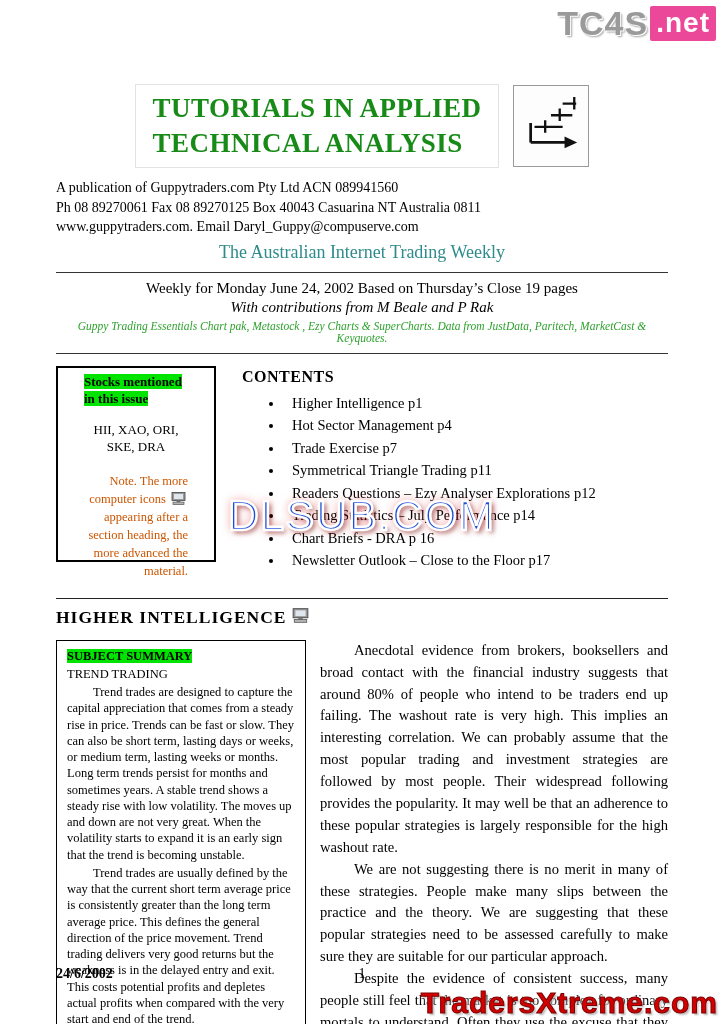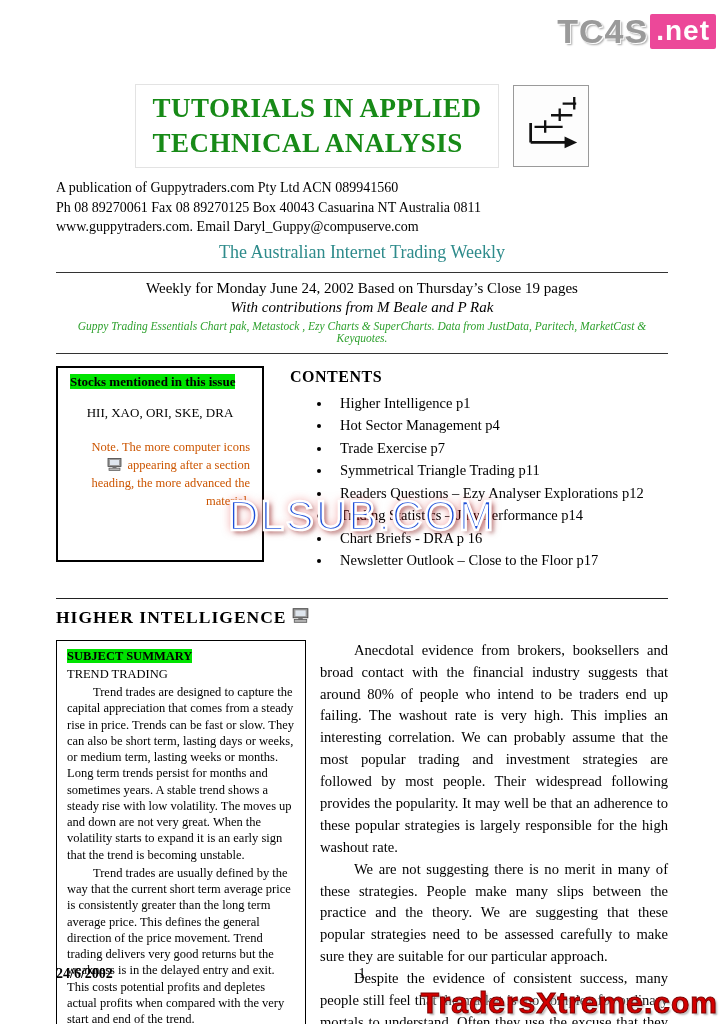--- a/index.html
+++ b/index.html
@@ -7,21 +7,21 @@
   body {
     width: 724px; height: 1024px;
     position: relative; overflow: hidden;
     font-family: "Liberation Serif", serif;
     color: #000;
   }
   .page { padding: 0 56px; position: relative; height: 100%; }
 
   
   .wm-top {
-    position: absolute; top: 12px; right: 8px;
+    position: absolute; top: 4px; right: 8px;
     font-family: "Liberation Sans", sans-serif;
     font-weight: bold; font-size: 34px; letter-spacing: 1px;
     display: flex; align-items: center;
   }
   .wm-top-main {
     color: #9a9a9a;
     text-shadow: 1px 1px 0 #fff, 2px 2px 2px rgba(0,0,0,.35);
   }
   .wm-top-net {
     color: #fff; background: #ec4899; padding: 1px 6px 2px;
@@ -64,22 +64,22 @@
 
   .rule { border: none; border-top: 1px solid #333; margin: 9px 0 7px; }
 
   .issue-line1 { text-align: center; font-size: 15px; }
   .issue-line2 { text-align: center; font-size: 15px; font-style: italic; margin-top: 2px; }
   .issue-line3 { text-align: center; font-size: 11.5px; font-style: italic; color: #2ea12e; margin-top: 4px; }
 
   
   .contents-wrap { display: flex; margin-top: 12px; position: relative; }
   .stocks-box {
-    width: 208px; flex-shrink: 0; border: 2px solid #000;
-    padding: 6px 12px 10px; font-size: 12.5px; line-height: 1.3;
+    width: 160px; flex-shrink: 0; border: 2px solid #000;
+    padding: 6px 26px 10px; font-size: 12.5px; line-height: 1.3;
     height: 196px;
   }
   .hl-green { background: #00e400; font-weight: bold; }
   .stocks-heading { font-size: 13px; display: inline; }
   .stocks-list { margin-top: 14px; font-size: 13px; text-align: center; }
   .stocks-note { margin-top: 16px; color: #cc5500; font-size: 12.5px; line-height: 1.45; text-align: right; }
   .stocks-note svg { vertical-align: -2px; margin: 0 2px; }
 
   .contents-col { margin-left: 26px; padding-top: 2px; }
   .contents-heading { font-size: 16px; font-weight: bold; letter-spacing: .5px; }

